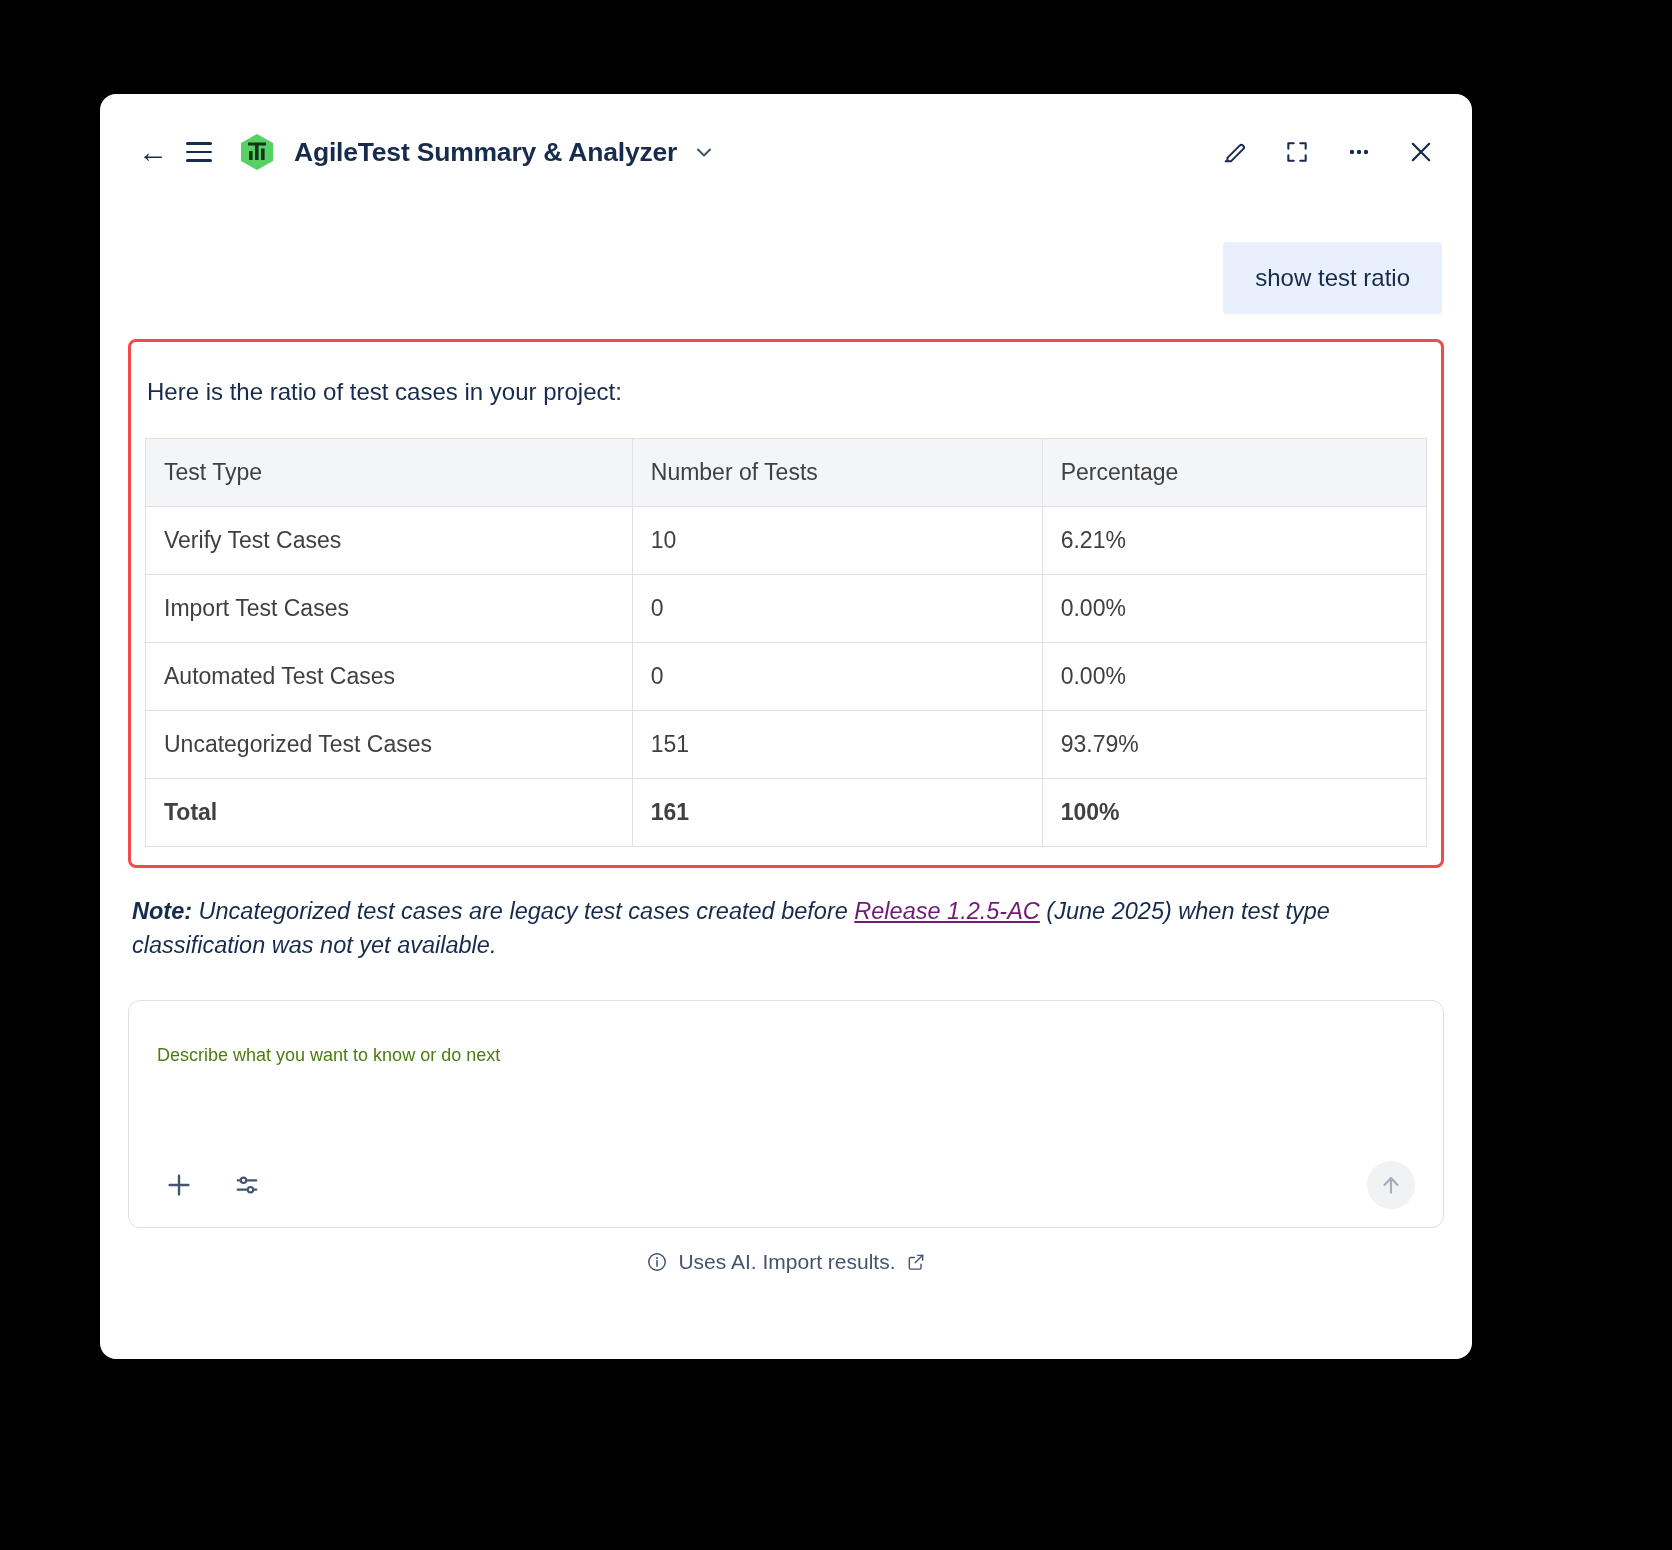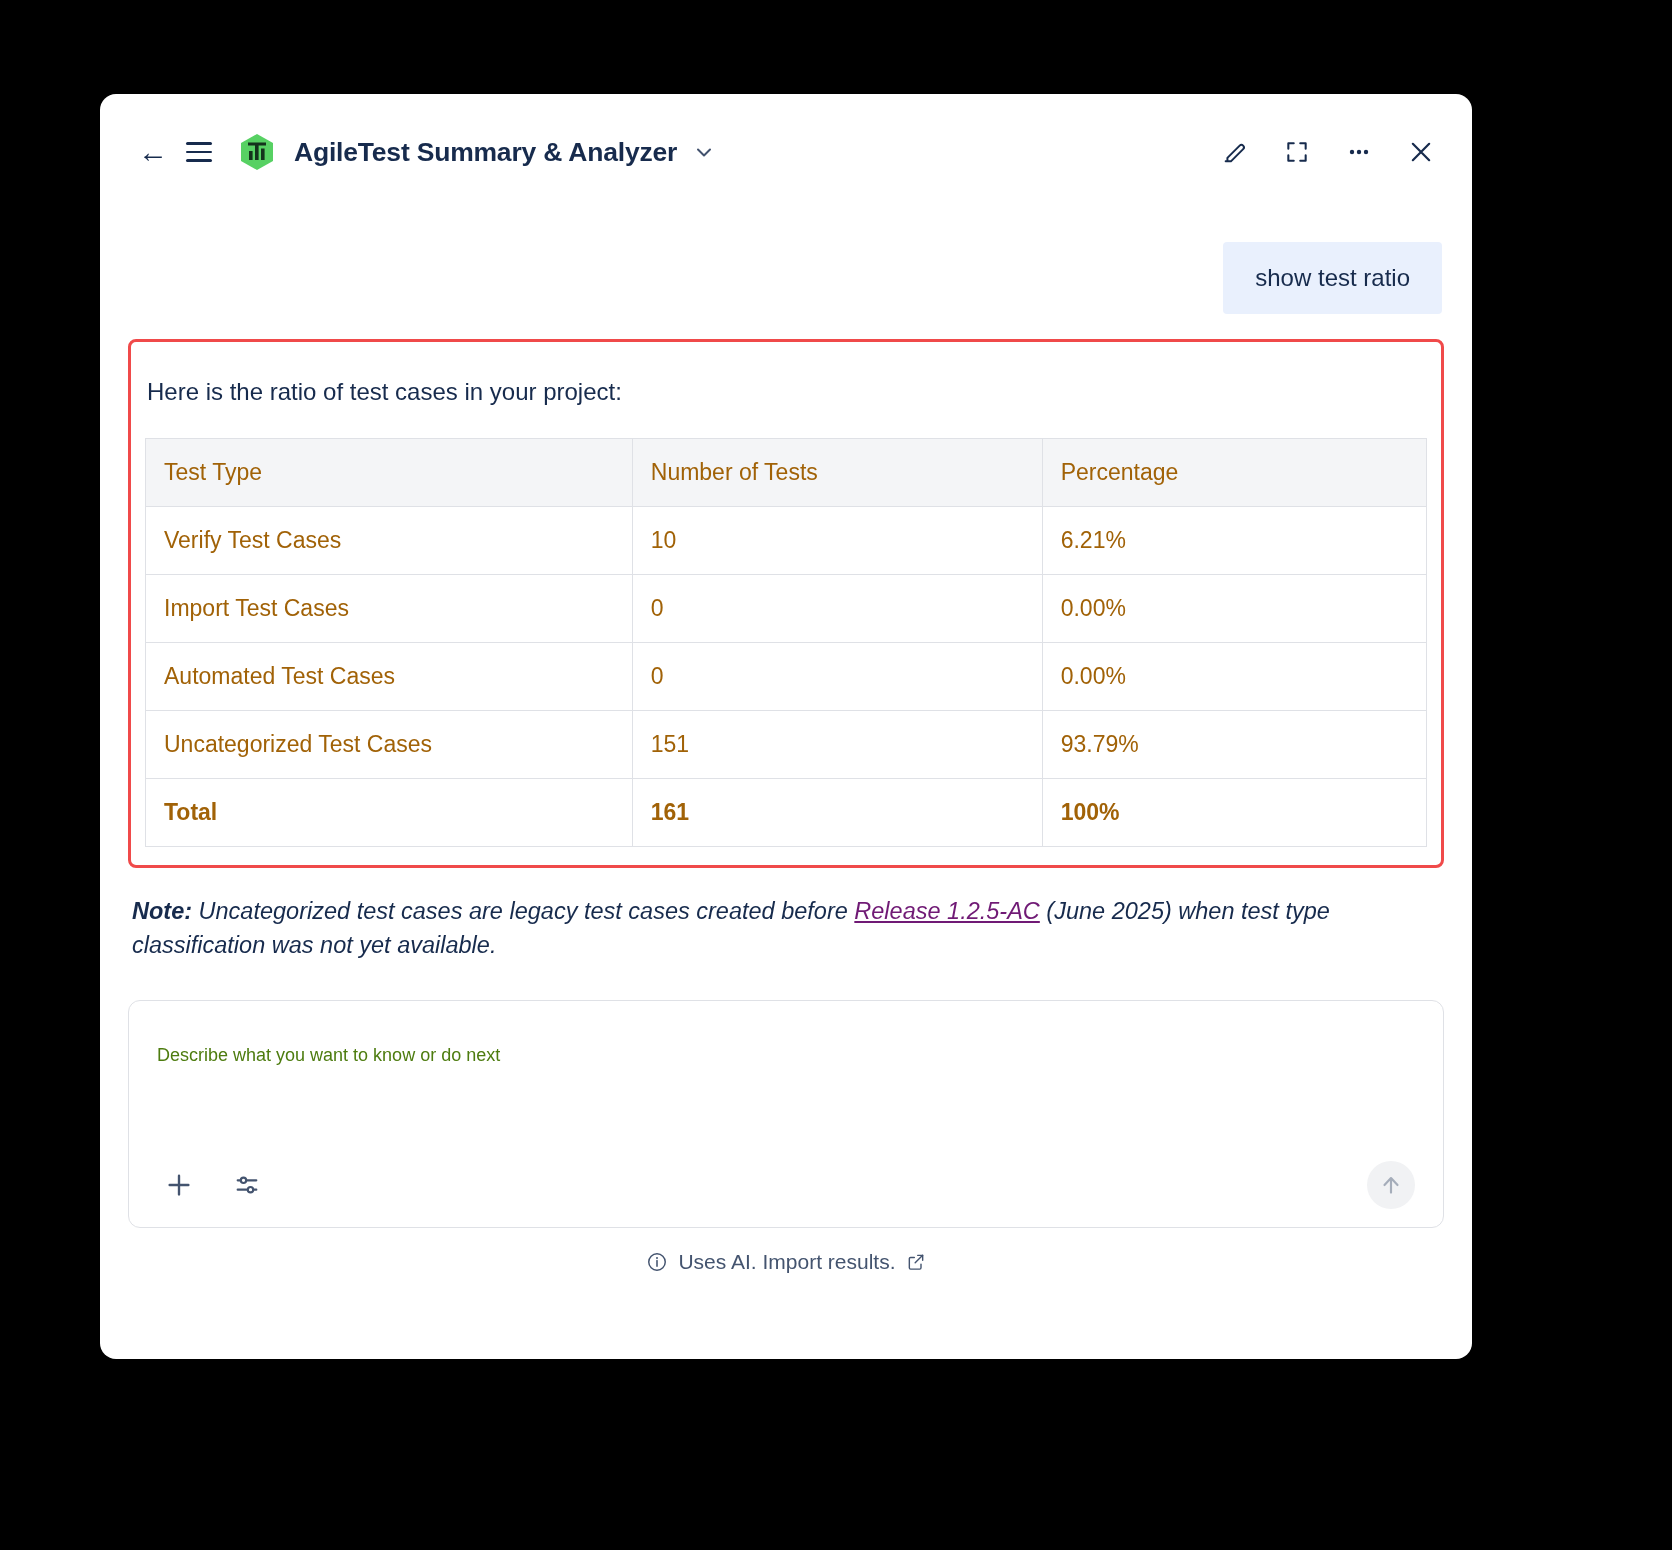--- a/index.html
+++ b/index.html
@@ -133,21 +133,21 @@
   table.ratio {
     width: 100%;
     border-collapse: collapse;
     margin-top: 32px;
     table-layout: fixed;
   }
   table.ratio th, table.ratio td {
     border: 1px solid #dfe1e6;
     text-align: left;
     font-size: 23px;
-    color: #a16207;
+    color: #404040;
     padding: 20px 18px;
     font-weight: 400;
   }
   table.ratio thead th {
     background: #f4f5f7;
     font-weight: 400;
   }
   table.ratio col.c1 { width: 38%; }
   table.ratio col.c2 { width: 32%; }
   table.ratio col.c3 { width: 30%; }

